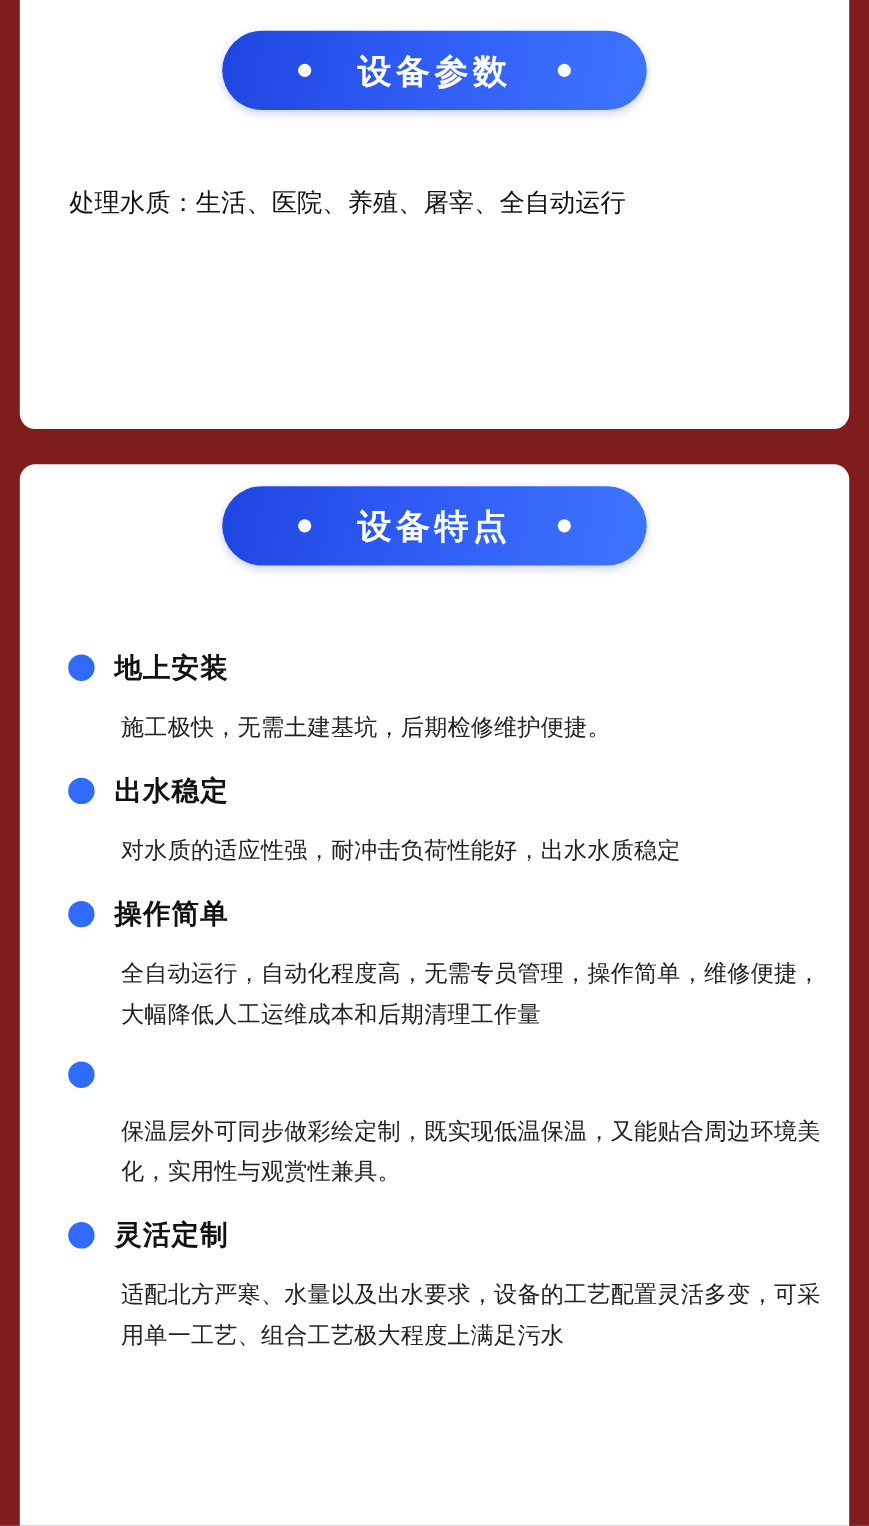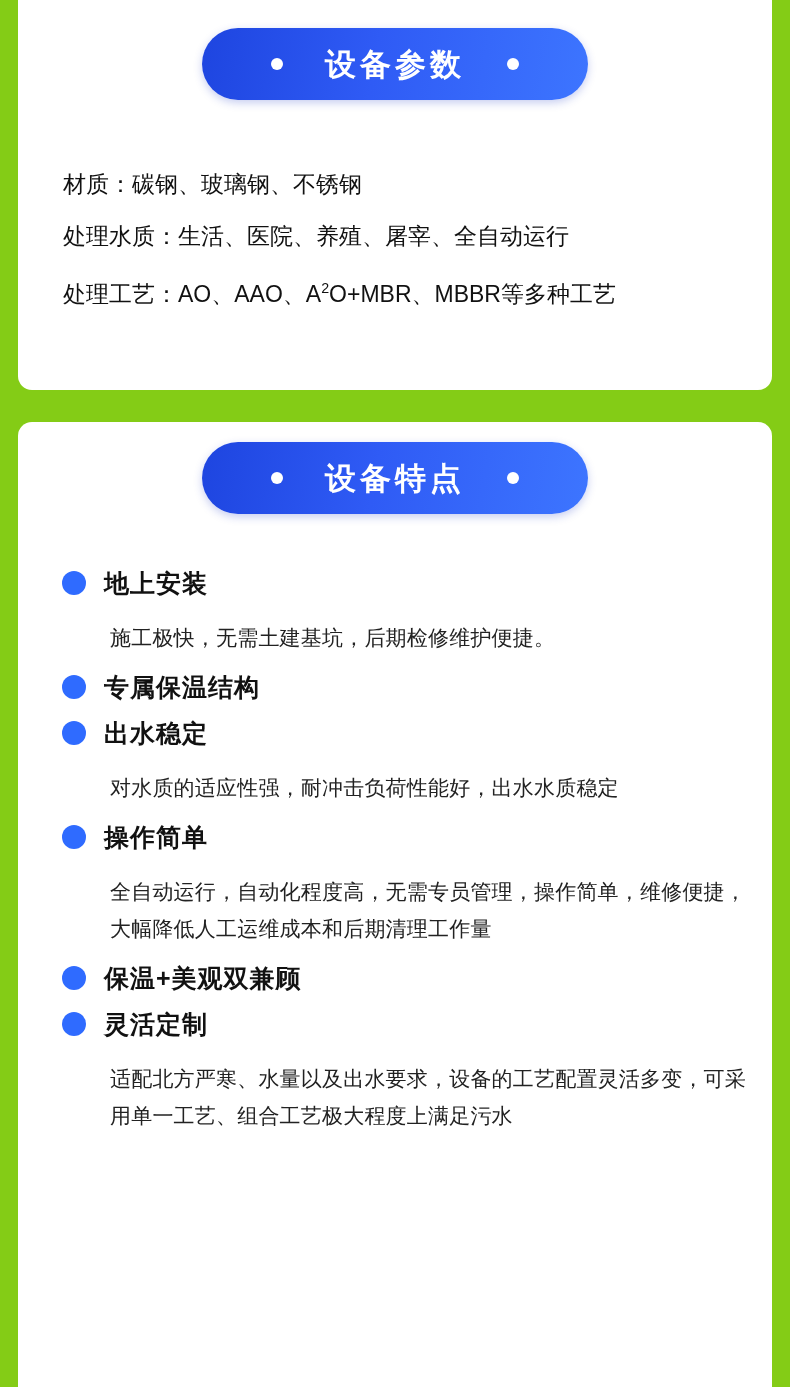--- a/index.html
+++ b/index.html
@@ -7,21 +7,21 @@
     width: 790px;
     height: 1387px;
     background: #2f5bf5;
     font-family: "Liberation Sans", "DejaVu Sans", sans-serif;
     overflow: hidden;
   }
   .page {
     position: relative;
     width: 790px;
     height: 1387px;
-    background: #84cc16;
+    background: #7f1d1d;
   }
 
   
   .card {
     position: absolute;
     left: 18px;
     right: 18px;
     background: #ffffff;
     border-radius: 14px;
   }
@@ -79,20 +79,21 @@
     position: absolute;
     left: 44px;
     right: 26px;
     top: 146px;
   }
   .feat-item { margin-bottom: 16px; }
   .feat-head {
     display: flex;
     align-items: center;
     margin-bottom: 6px;
+    margin-top: 24px;
   }
   .bullet {
     width: 24px;
     height: 24px;
     border-radius: 50%;
     background: #2f6bff;
     flex: 0 0 auto;
     margin-right: 18px;
   }
   .feat-title {
@@ -119,32 +120,26 @@
   <div class="card" id="card-params">
 
     <div class="pill" style="top:56px;">
       <span class="dot"></span>
       <span class="pill-title">设备参数</span>
       <span class="dot"></span>
     </div>
 
     <div class="param-list">
 
-      <div class="param-row">
-        <span class="plabel">材质：</span><span class="pvalue">碳钢、玻璃钢、不锈钢</span>
-      </div>
 
 
       <div class="param-row">
         <span class="plabel">处理水质：</span><span class="pvalue">生活、医院、养殖、屠宰、全自动运行</span>
       </div>
 
-      <div class="param-row">
-        <span class="plabel">处理工艺：</span><span class="pvalue">AO、AAO、A</span><sup>2</sup><span class="pvalue">O+MBR、MBBR等多种工艺</span>
-      </div>
 
     </div>
   </div>
 
   <div class="card" id="card-features">
 
     <div class="pill" style="top:20px;">
       <span class="dot"></span>
       <span class="pill-title">设备特点</span>
       <span class="dot"></span>
@@ -154,24 +149,20 @@
 
       <div class="feat-item">
         <div class="feat-head">
           <span class="bullet"></span>
           <span class="feat-title">地上安装</span>
         </div>
         <div class="feat-desc">施工极快，无需土建基坑，后期检修维护便捷。</div>
       </div>
 
       <div class="feat-item">
-        <div class="feat-head">
-          <span class="bullet"></span>
-          <span class="feat-title">专属保温结构</span>
-        </div>
       </div>
 
       <div class="feat-item">
         <div class="feat-head">
           <span class="bullet"></span>
           <span class="feat-title">出水稳定</span>
         </div>
         <div class="feat-desc">对水质的适应性强，耐冲击负荷性能好，出水水质稳定</div>
       </div>
 
@@ -179,22 +170,22 @@
         <div class="feat-head">
           <span class="bullet"></span>
           <span class="feat-title">操作简单</span>
         </div>
         <div class="feat-desc">全自动运行，自动化程度高，无需专员管理，操作简单，维修便捷，大幅降低人工运维成本和后期清理工作量</div>
       </div>
 
       <div class="feat-item">
         <div class="feat-head">
           <span class="bullet"></span>
-          <span class="feat-title">保温+美观双兼顾</span>
         </div>
+        <div class="feat-desc">保温层外可同步做彩绘定制，既实现低温保温，又能贴合周边环境美化，实用性与观赏性兼具。</div>
       </div>
 
       <div class="feat-item">
         <div class="feat-head">
           <span class="bullet"></span>
           <span class="feat-title">灵活定制</span>
         </div>
         <div class="feat-desc">适配北方严寒、水量以及出水要求，设备的工艺配置灵活多变，可采用单一工艺、组合工艺极大程度上满足污水</div>
       </div>
 

